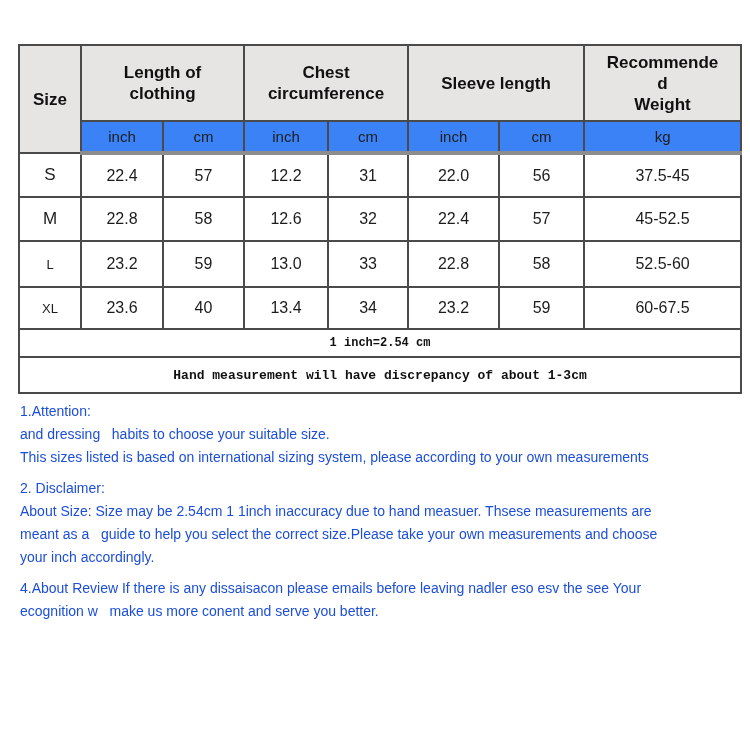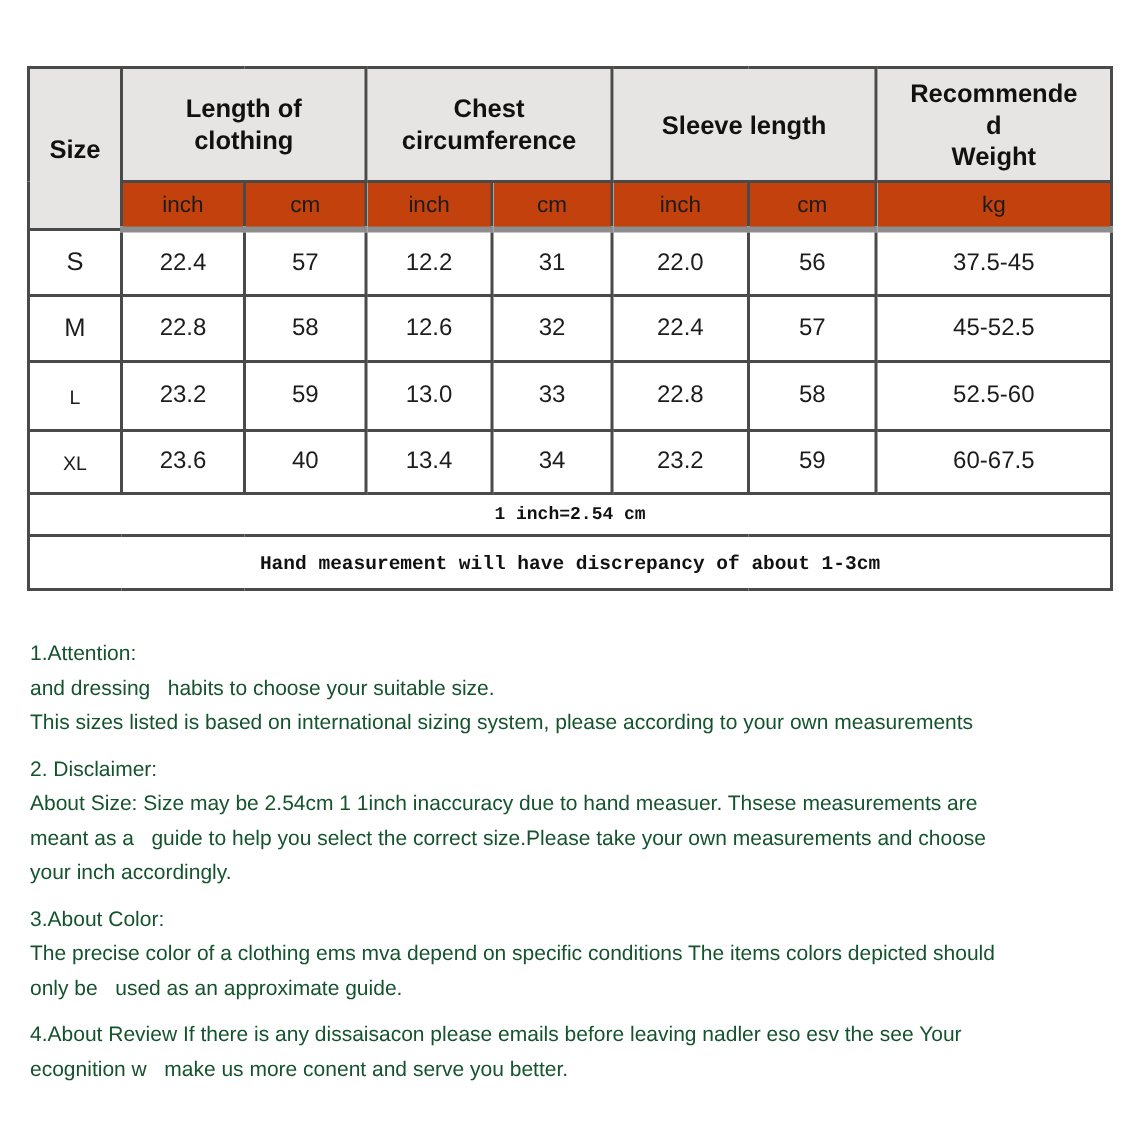--- a/index.html
+++ b/index.html
@@ -33,21 +33,21 @@
     background: #e6e5e3;
     font-weight: bold;
     font-size: 17px;
     line-height: 21px;
     height: 76px;
     white-space: pre-line;
     color: #111;
   }
   th.size-h { font-size: 18px; }
   tr.units-row th {
-    background: #c2410c;
+    background: #3b82f6;
     font-weight: normal;
     font-size: 15px;
     height: 32px;
     border-bottom: 4px solid #8d8d8d;
     color: #1c1c1c;
   }
   tr.data-row td {
     background: #ffffff;
     font-size: 16px;
     height: 44px;
@@ -63,25 +63,25 @@
     background: #ffffff;
     color: #111;
     margin-top: 21px;
   }
   tr.note-row.note1 td { font-size: 12px; height: 28px; }
   tr.note-row.note2 td { font-size: 13px; height: 36px; }
 
   
   .paras {
     position: absolute;
-    left: 20px; top: 424px;
+    left: 20px; top: 400px;
     width: 716px;
     font-size: 14px;
     line-height: 23px;
-    color: #14532d;
+    color: #1d4ed8;
   }
   .para { margin: 0 0 8px 0; }
   .para .line { white-space: pre-wrap; }
 </style>
 </head>
 <body>
 
 <div class="page">
 
   <table class="size-table">
@@ -173,23 +173,18 @@
       <div class="line">and dressing   habits to choose your suitable size.</div>
       <div class="line">This sizes listed is based on international sizing system, please according to your own measurements</div>
     </div>
     <div class="para">
       <div class="line">2. Disclaimer:</div>
       <div class="line">About Size: Size may be 2.54cm 1 1inch inaccuracy due to hand measuer. Thsese measurements are</div>
       <div class="line">meant as a   guide to help you select the correct size.Please take your own measurements and choose</div>
       <div class="line">your inch accordingly.</div>
     </div>
     <div class="para">
-      <div class="line">3.About Color:</div>
-      <div class="line">The precise color of a clothing ems mva depend on specific conditions The items colors depicted should</div>
-      <div class="line">only be   used as an approximate guide.</div>
-    </div>
-    <div class="para">
       <div class="line">4.About Review If there is any dissaisacon please emails before leaving nadler eso esv the see Your</div>
       <div class="line">ecognition w   make us more conent and serve you better.</div>
     </div>
   </div>
 
 </div>
 
 </body></html>

